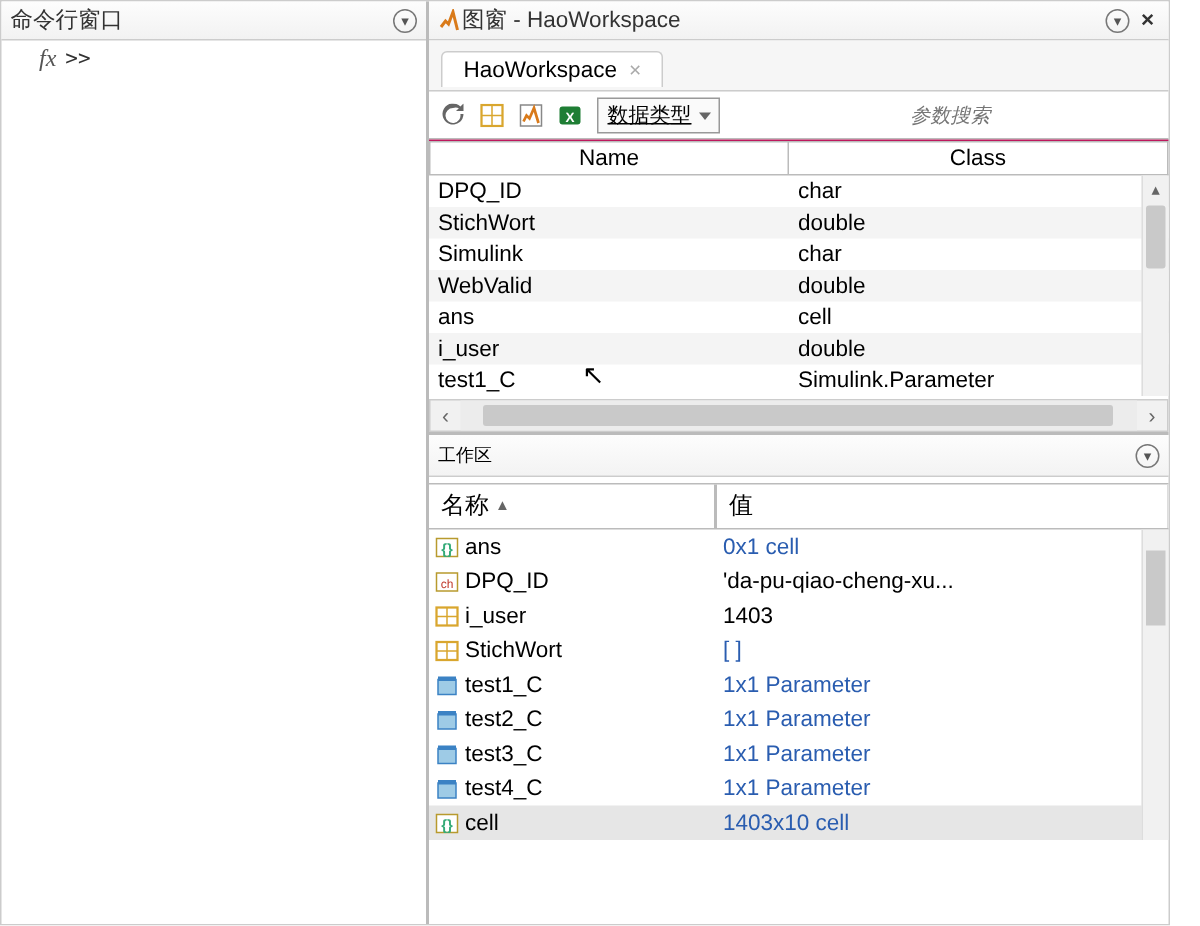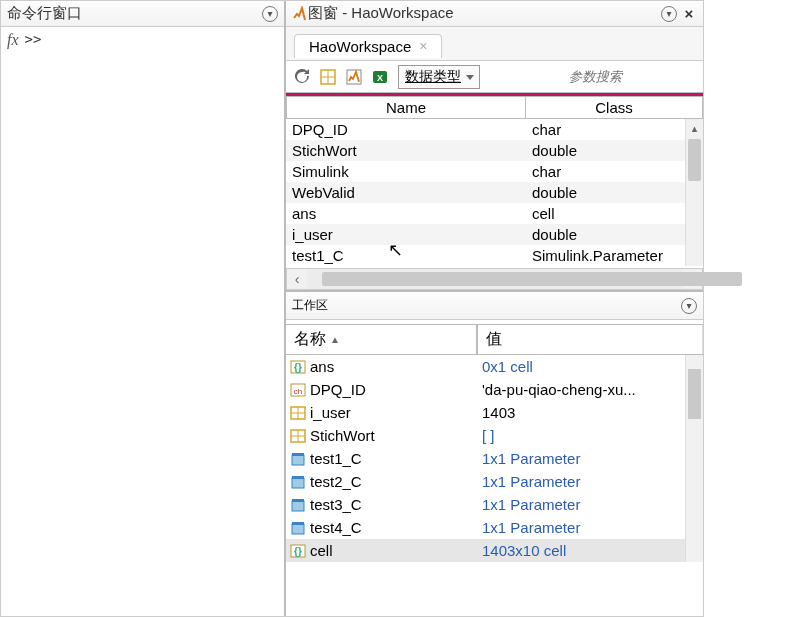--- a/index.html
+++ b/index.html
@@ -1,36 +1,36 @@
 <!DOCTYPE html>
 <html><head>
 <meta charset="utf-8">
 <style>
 * { box-sizing: border-box; margin: 0; padding: 0; }
 body { font-family: "Microsoft YaHei", Arial, sans-serif; font-size: 14px; background: #fff; width: 800px; height: 617px; overflow: hidden; }
-.app { display: flex; width: 704px; height: 617px; border: 1px solid #ccc; }
+.app { display: flex; width: 780px; height: 617px; border: 1px solid #ccc; }
 .left-panel { width: 285px; border-right: 2px solid #bbb; display: flex; flex-direction: column; }
 .right-panel { flex: 1; display: flex; flex-direction: column; }
 .panel-header { display: flex; align-items: center; height: 26px; padding: 2px 6px; border-bottom: 1px solid #ccc; background: linear-gradient(#fdfdfd,#f2f2f2); }
 .panel-header .title { flex: 1; font-size: 15px; color: #333; }
 .panel-header .icons { display: flex; gap: 4px; }
 .circle-down { width: 16px; height: 16px; border: 1.5px solid #777; border-radius: 50%; display: inline-flex; align-items: center; justify-content: center; font-size: 10px; color: #555; cursor: pointer; }
 .close-x { width: 16px; height: 16px; display: inline-flex; align-items: center; justify-content: center; font-size: 15px; color: #333; cursor: pointer; font-weight: bold; }
 .cmd-body { display: flex; padding: 4px 6px; align-items: flex-start; }
-.fx { font-style: italic; font-family: serif; font-size: 16px; color: #555; margin-right: 6px; }
+.fx { font-style: italic; font-family: serif; font-size: 16px; color: #555; margin-right: 6px; margin-left: 19px; }
 .prompt { font-family: Consolas, monospace; color: #333; }
 .tabbar { display: flex; align-items: center; background: #f6f6f6; border-bottom: 1px solid #ccc; padding: 4px 8px 0; height: 34px; }
 .tab { background: #fff; border: 1px solid #ccc; border-bottom: none; border-radius: 4px 4px 0 0; padding: 3px 14px; display: flex; align-items: center; gap: 8px; font-size: 15px; }
 .tab-close { color: #aaa; font-size: 14px; cursor: pointer; }
 .toolbar { display: flex; align-items: center; border-bottom: 1px solid #bbb; padding: 2px 4px; height: 32px; gap: 2px; }
 .toolbar .tbtn { width: 24px; height: 24px; border: 1px solid transparent; display: inline-flex; align-items: center; justify-content: center; cursor: pointer; }
 .select-like { border: 1px solid #999; background: #fafafa; height: 24px; padding: 0 18px 0 6px; display: inline-flex; align-items: center; position: relative; font-size: 14px; margin-left: 4px; text-decoration: underline; }
 .select-like::after { content:""; position:absolute; right:5px; top:9px; border-left:4px solid transparent; border-right:4px solid transparent; border-top:5px solid #666; }
 .search { flex: 1; margin-left: 10px; height: 24px; border: none; font-style: italic; text-align: center; color: #888; outline: none; }
-.grid { display: flex; flex-direction: column; border-top: 3px solid #be185d; }
+.grid { display: flex; flex-direction: column; border-top: 1px solid #be185d; }
 .grid-header { display: flex; background: #fff; }
 .ghcell { border: 1px solid #bbb; padding: 2px 0; text-align: center; font-size: 15px; }
 .gh-name { width: 240px; }
 .gh-class { flex: 1; border-left: none; }
 .grid-body { flex: 1; position: relative; }
 .grow { display: flex; }
 .gcell { padding: 2px 6px; font-size: 15px; }
 .gc-name { width: 240px; }
 .gc-class { flex: 1; }
 .grow.alt { background: #f4f4f4; }

